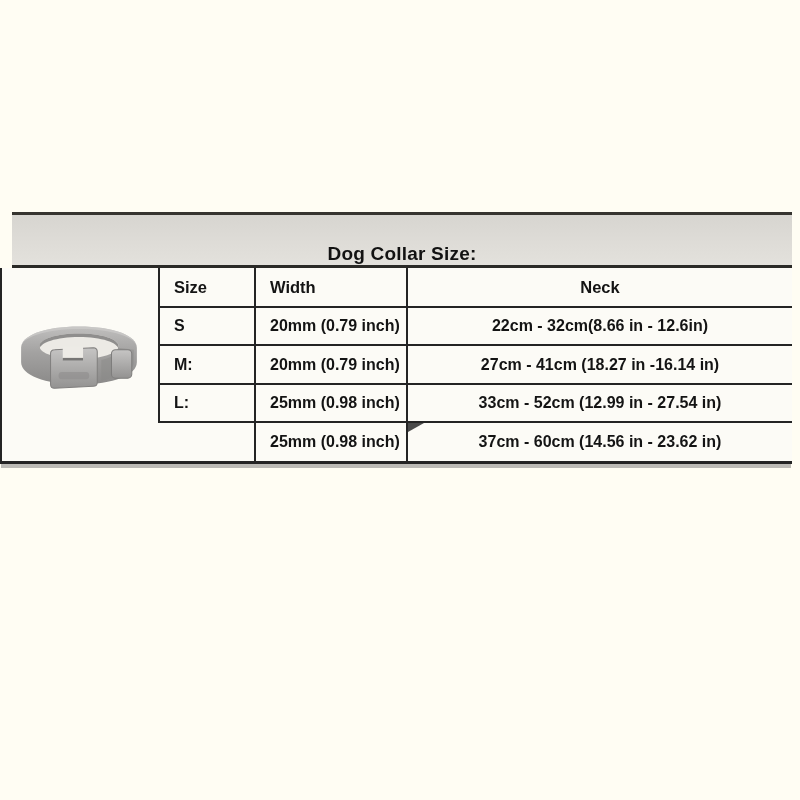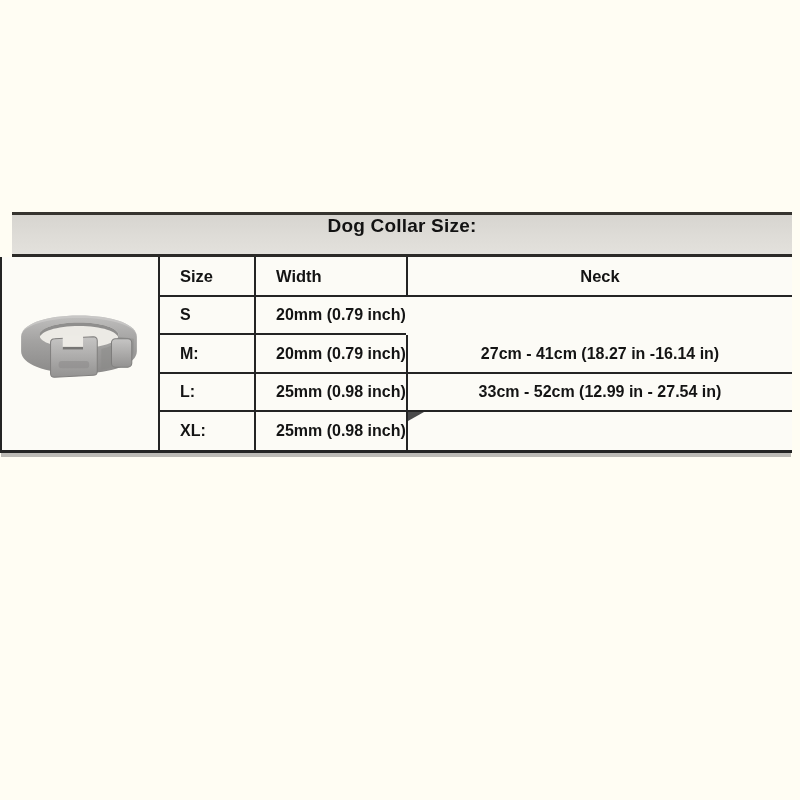--- a/index.html
+++ b/index.html
@@ -10,25 +10,25 @@
     background: #fffdf3;
     font-family: "Liberation Sans", "DejaVu Sans", sans-serif;
     overflow: hidden;
   }
   .chart {
     position: absolute;
     top: 212px; left: 0;
     width: 792px;
   }
   .title-band {
-    height: 45px;
+    height: 56px;
     border-top: 3px solid #36342f;
     border-bottom: 3px solid #2b2a27;
     background: linear-gradient(180deg, #d7d5d0 0%, #dedcd7 55%, #e3e1dc 100%);
-    display: flex; align-items: flex-start; justify-content: center; margin-left: 12px;
+    display: flex; align-items: flex-end; justify-content: center; margin-left: 12px;
   }
   .title-band span {
     font-size: 19px; font-weight: 700; color: #121212; letter-spacing: 0.2px;
   }
   .tbody {
     display: grid;
     grid-template-columns: 156px 96px 152px 1fr;
     grid-template-rows: 40px 38px 39px 38px 38px;
     background: #fcfbf6;
     border-left: 2px solid #242424;
@@ -36,21 +36,21 @@
     box-shadow: 0 5px 0 -1px #bcbab5;
     position: relative;
   }
   .cell {
     display: flex; align-items: center;
     color: #141414; font-weight: 700; font-size: 16px;
     overflow: hidden; position: relative;
   }
   .bl { border-left: 2px solid #242424; }
   .bb { border-bottom: 2px solid #242424; }
-  .lft { padding-left: 20px; justify-content: flex-start; }
+  .lft { padding-left: 14px; justify-content: flex-start; }
   .ctr { justify-content: center; text-align: center; }
   .img-cell {
     grid-column: 1; grid-row: 1 / 6;
     display: flex; align-items: center; justify-content: center;
   }
   .hdr { font-size: 16.5px; }
   .fold {
     position: absolute; top: 0; left: 0;
     width: 0; height: 0;
     border-top: 9px solid #4a4a4a;
@@ -105,29 +105,30 @@
         <rect x="44" y="48" width="30" height="7" rx="3" fill="#8c8b8a" opacity="0.55"></rect>
       </svg>
     </div>
 
     <div class="cell hdr lft bl bb c2 r1">Size</div>
     <div class="cell hdr lft bl bb c3 r1">Width</div>
     <div class="cell hdr ctr bl bb c4 r1">Neck</div>
 
     <div class="cell lft bl bb c2 r2">S</div>
     <div class="cell lft bl bb c3 r2">20mm (0.79 inch)</div>
+    <div class="cell ctr bl bb c4 r2">22cm - 32cm(8.66 in - 12.6in)</div>
 
     <div class="cell lft bl bb c2 r3">M:</div>
     <div class="cell lft bl bb c3 r3">20mm (0.79 inch)</div>
     <div class="cell ctr bl bb c4 r3">27cm - 41cm (18.27 in -16.14 in)</div>
 
     <div class="cell lft bl bb c2 r4">L:</div>
     <div class="cell lft bl bb c3 r4">25mm (0.98 inch)</div>
     <div class="cell ctr bl bb c4 r4">33cm - 52cm (12.99 in - 27.54 in)</div>
 
-    <div class="cell lft bl c2 r5">XL:</div>
     <div class="cell lft bl c3 r5">25mm (0.98 inch)</div>
     <div class="cell ctr bl c4 r5">
       <i class="fold"></i>
+      <span>37cm - 60cm (14.56 in - 23.62 in)</span>
     </div>
 
   </div>
 </div>
 
 </body></html>

